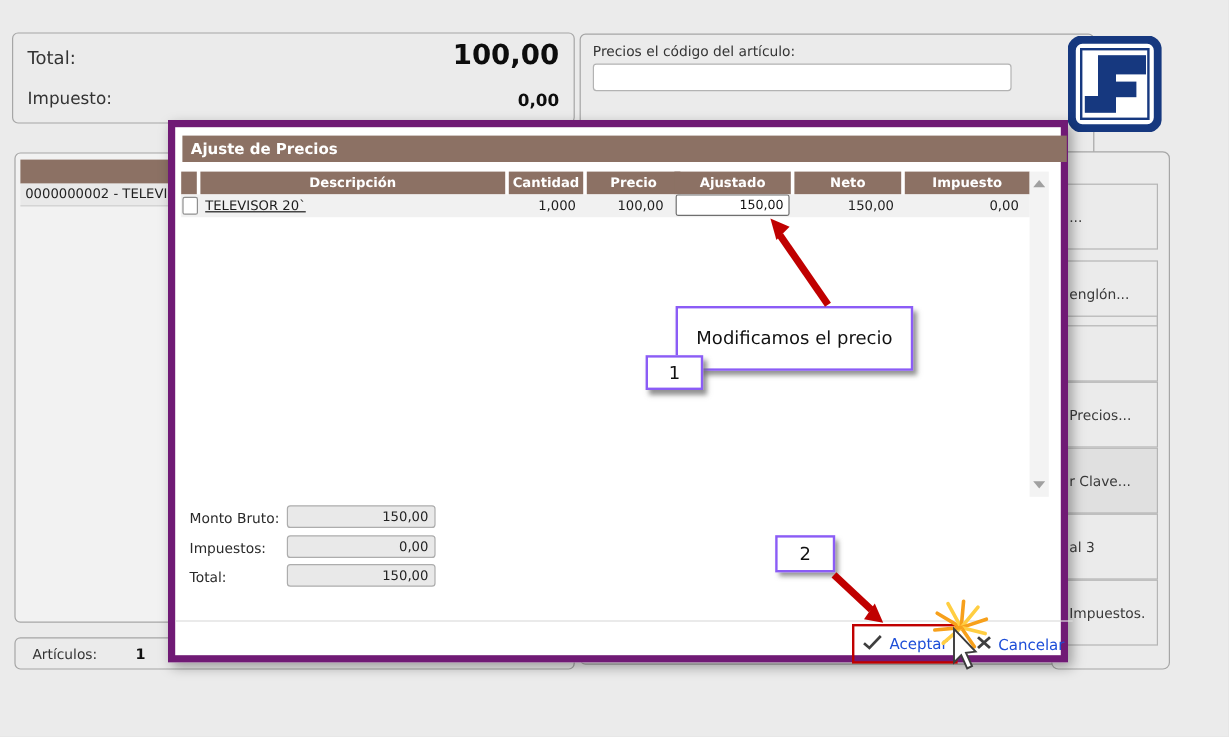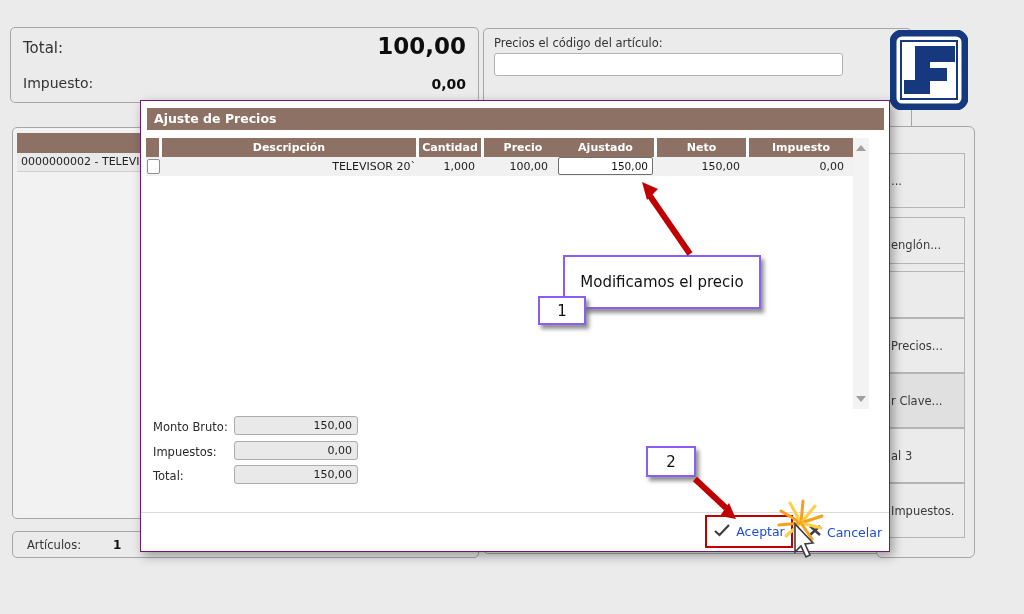--- a/index.html
+++ b/index.html
@@ -44,31 +44,31 @@
   
   #panel-buttons { left:876px; top:126px; width:99px; height:432px; border-radius:6px; }
   .side-btn { position:absolute; left:1px; width:87px; height:55px;
     background:transparent; border:1px solid #b5b5b5; font-family:"DejaVu Sans", sans-serif;
     font-size:11.5px; color:#3a3a3a; text-align:left; padding-left:12px; cursor:pointer;
     white-space:nowrap; overflow:hidden; }
   .side-btn.hl { background:#e0e0e0; }
 
   
   #dialog { left:140px; top:100px; width:750px; height:452px; background:#fff;
-    border:1px solid #701a75; box-shadow:3px 4px 10px rgba(0,0,0,0.35); }
+    border:6px solid #701a75; box-shadow:3px 4px 10px rgba(0,0,0,0.35); }
   .dlg-title { position:absolute; left:6px; top:7px; width:737px; height:22px;
     background:#8c7164; color:#fff; font-weight:bold; font-size:12.5px;
     line-height:22px; padding-left:7px; }
   #grid { position:absolute; left:5px; top:37px; width:723px; height:271px; background:#fff; }
   .hcell { position:absolute; top:0; height:19px; background:#8c7164; color:#fff;
     font-weight:bold; font-size:11px; line-height:19px; text-align:center; }
   .grid-row { position:absolute; top:19px; left:0; width:707px; height:19px; background:#f1f1f1; }
   .gcell { position:absolute; top:19px; height:19px; font-size:11px; line-height:19px;
     text-align:right; padding-right:6px; color:#1c1c1c; }
-  .gcell.left { text-align:right; padding-left:4px; padding-right:0; }
+  .gcell.left { text-align:left; padding-left:4px; padding-right:0;text-decoration:underline; }
   .row-check { position:absolute; left:1px; top:21px; width:13px; height:15px;
     background:#fff; border:1px solid #8f8f8f; border-radius:2px; }
   .adj-input { position:absolute; left:412px; top:19px; width:95px; height:18px;
     background:#fff; border:1px solid #6f6f6f; border-radius:2px; text-align:right;
     font-family:"DejaVu Sans", sans-serif; font-size:10.5px; padding-right:4px; color:#111; }
   #vscroll { position:absolute; left:707px; top:0; width:16px; height:271px; background:#f3f3f3; }
   .tri-up { position:absolute; left:3px; top:7px; width:0; height:0;
     border-left:5px solid transparent; border-right:5px solid transparent;
     border-bottom:6px solid #a0a0a0; }
   .tri-down { position:absolute; left:3px; bottom:7px; width:0; height:0;

